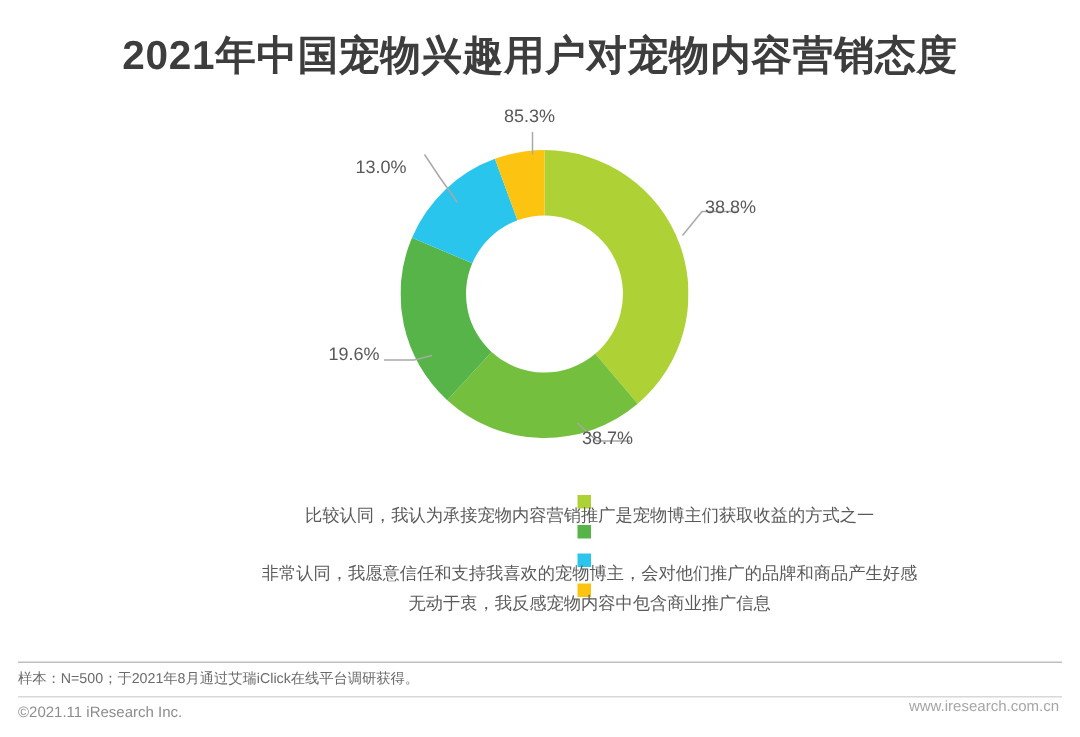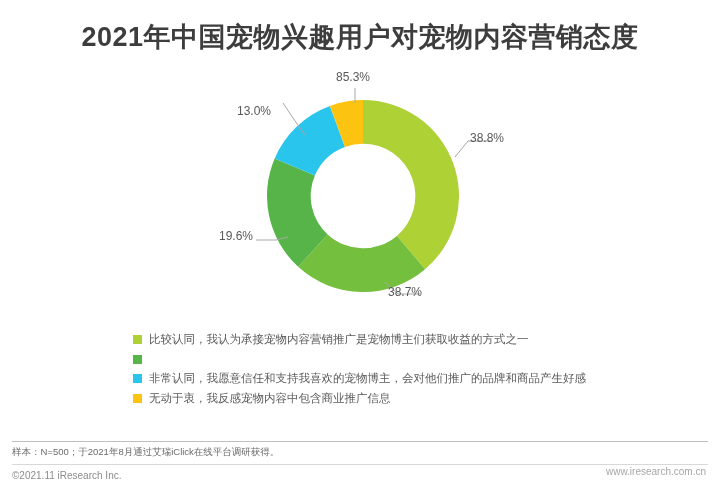--- a/index.html
+++ b/index.html
@@ -69,20 +69,21 @@
   .legend {
     position: absolute;
     left: 133px;
     top: 330px;
     width: 520px;
   }
   .legend-row {
     display: flex;
     align-items: center;
     height: 19.6px;
+    flex-direction: column;
   }
   .legend-swatch {
     width: 9px;
     height: 9px;
     flex: 0 0 auto;
     margin-right: 7px;
   }
   .legend-label {
     font-size: 11.5px;
     color: #5a5a5a;

